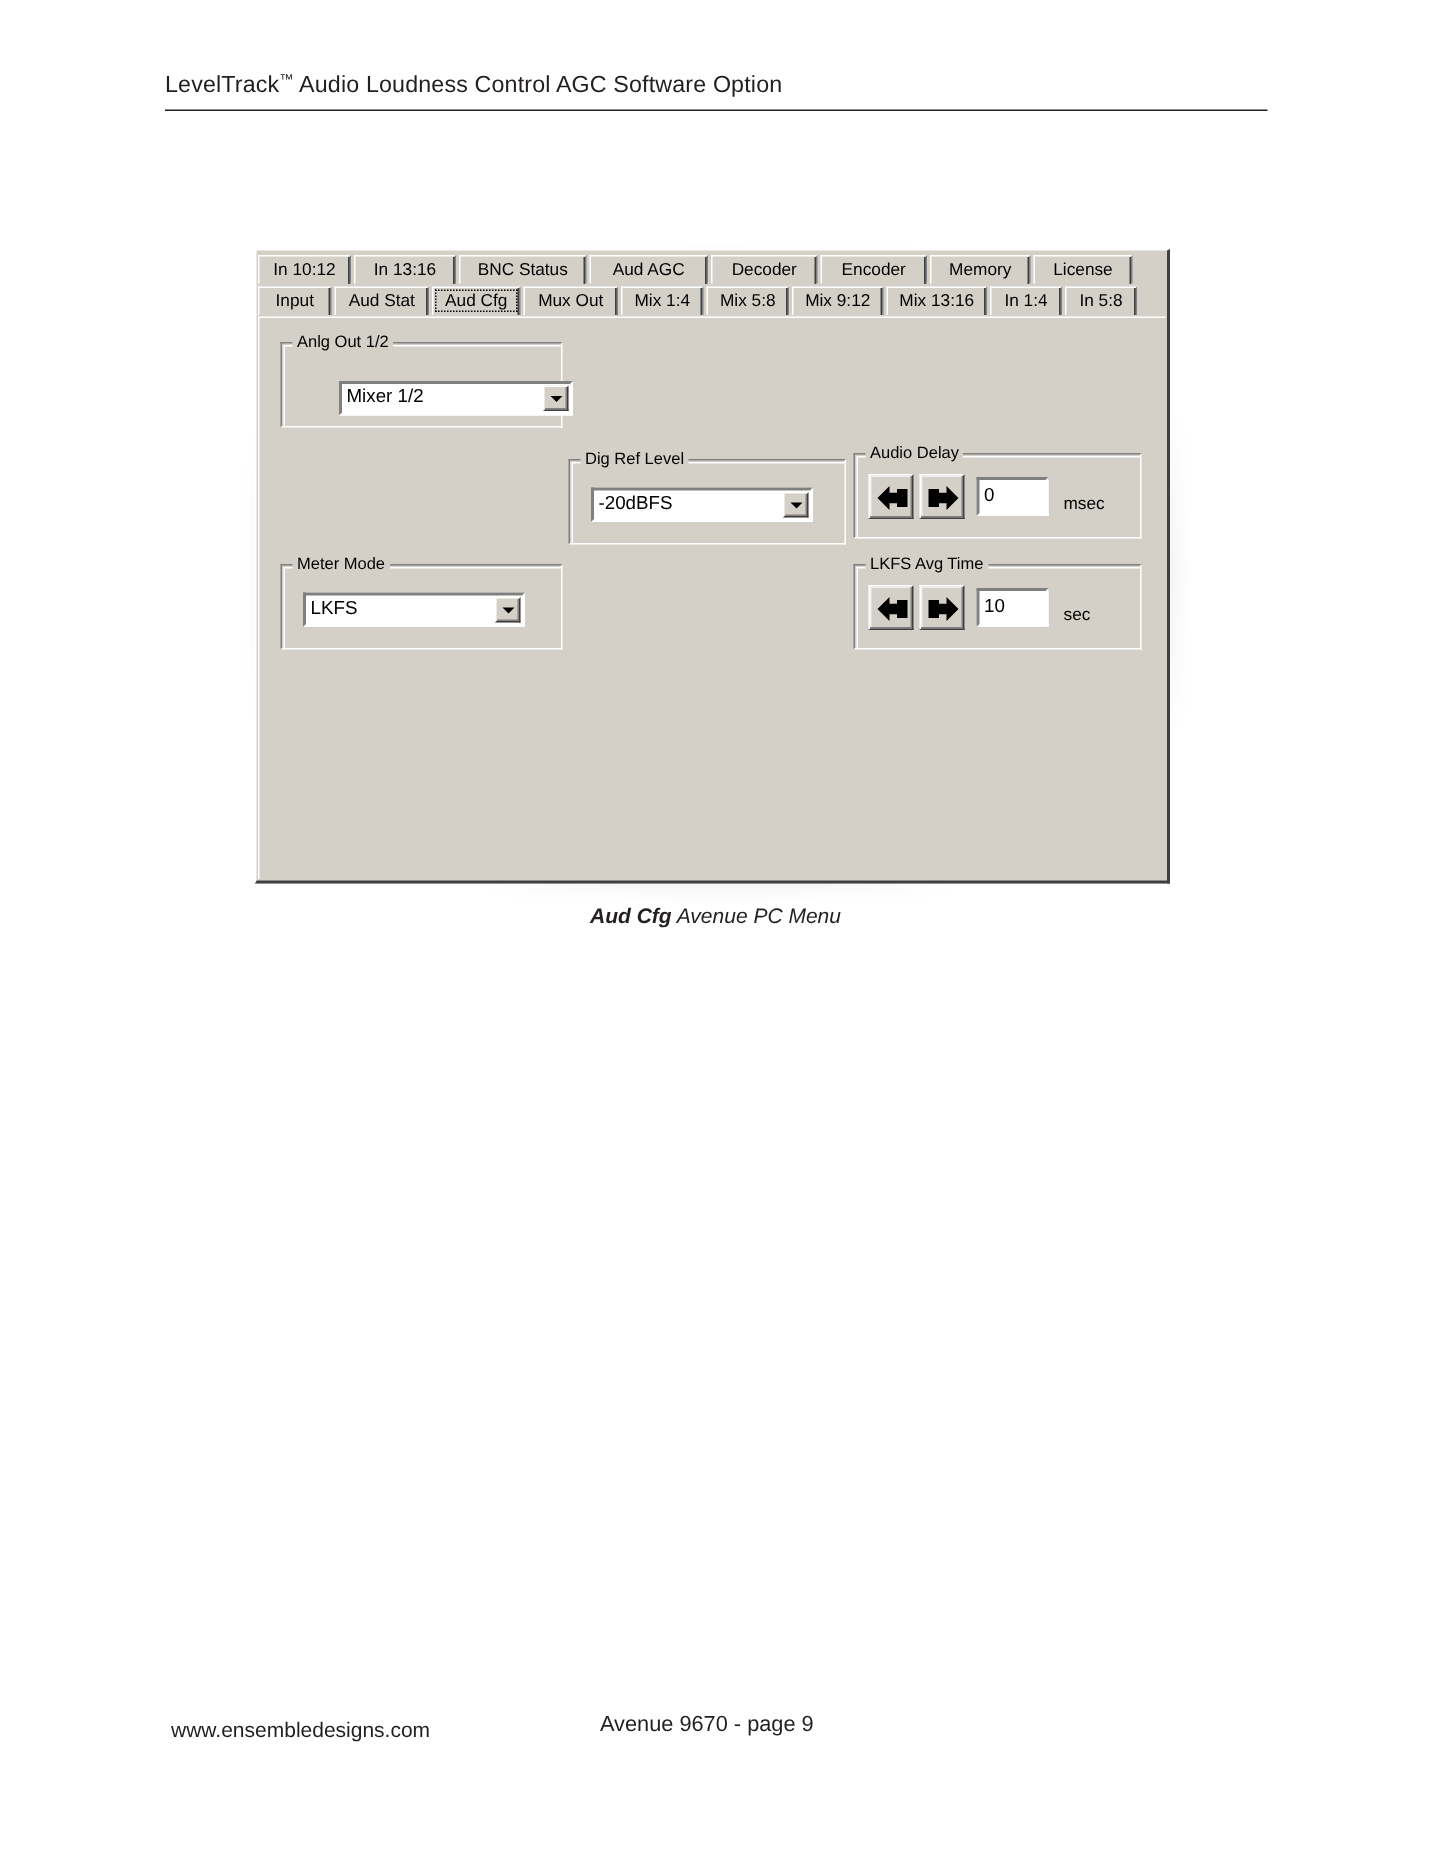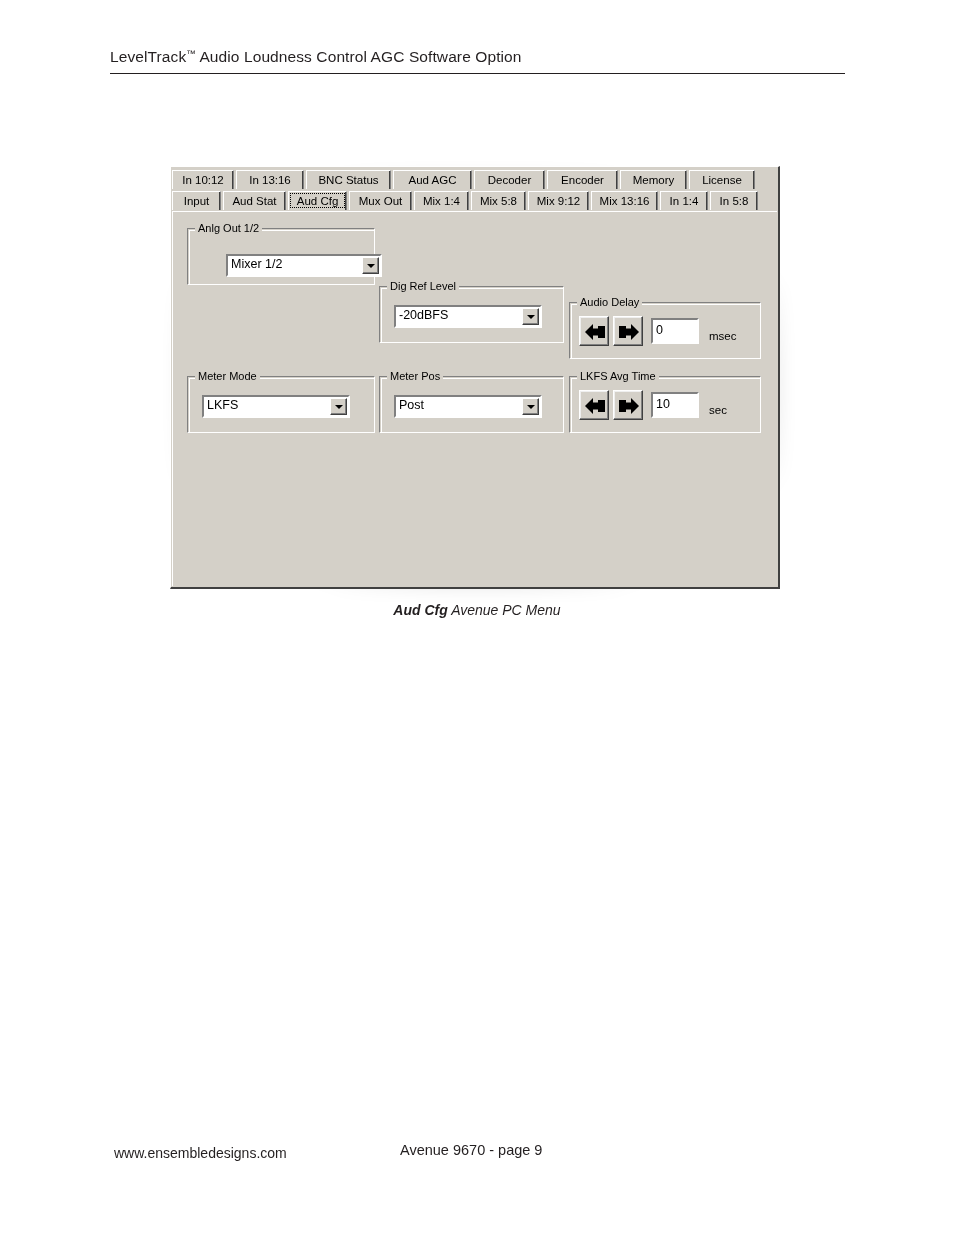--- a/index.html
+++ b/index.html
@@ -322,21 +322,21 @@
       <div class="combo" style="left:15px; top:32px; width:156px; height:23px;margin-left:24px;">
         <div class="value">Mixer 1/2</div>
         <div class="arrow-btn">
             <i></i>
           </div>
       </div>
     </div>
 
 
 
-    <div class="group" style="left:206px; top:68px; width:185px; height:63px;text-decoration:underline;">
+    <div class="group" style="left:206px; top:88px; width:185px; height:63px;text-decoration:underline;">
       <div class="frame"></div>
       <div class="legend">Dig Ref Level</div>
       <div class="combo" style="left:15px; top:25px; width:148px; height:23px;">
         <div class="value">-20dBFS</div>
         <div class="arrow-btn">
             <i></i>
           </div>
       </div>
     </div>
 
@@ -363,30 +363,20 @@
       <div class="frame"></div>
       <div class="legend">Meter Mode</div>
       <div class="combo" style="left:15px; top:25px; width:148px; height:23px;">
         <div class="value">LKFS</div>
         <div class="arrow-btn">
             <i></i>
           </div>
       </div>
     </div>
 
-    <div class="group" style="left:206px; top:158px; width:185px; height:63px;">
-      <div class="frame"></div>
-      <div class="legend">Meter Pos</div>
-      <div class="combo" style="left:15px; top:25px; width:148px; height:23px;">
-        <div class="value">Post</div>
-        <div class="arrow-btn">
-            <i></i>
-          </div>
-      </div>
-    </div>
 
     <div class="group" style="left:396px; top:158px; width:192px; height:63px;">
       <div class="frame"></div>
       <div class="legend">LKFS Avg Time</div>
       <div class="pushbtn" style="left:10px; top:20px;">
         <svg width="24" height="20" viewBox="0 0 24 20">
           <path d="M2 10 L10 2 L10 6.5 L15 6.5 L15 4 L22 4 L22 16 L15 16 L15 13.5 L10 13.5 L10 18 Z" fill="#000000"></path>
         </svg>
       </div>
       <div class="pushbtn" style="left:44px; top:20px;">

